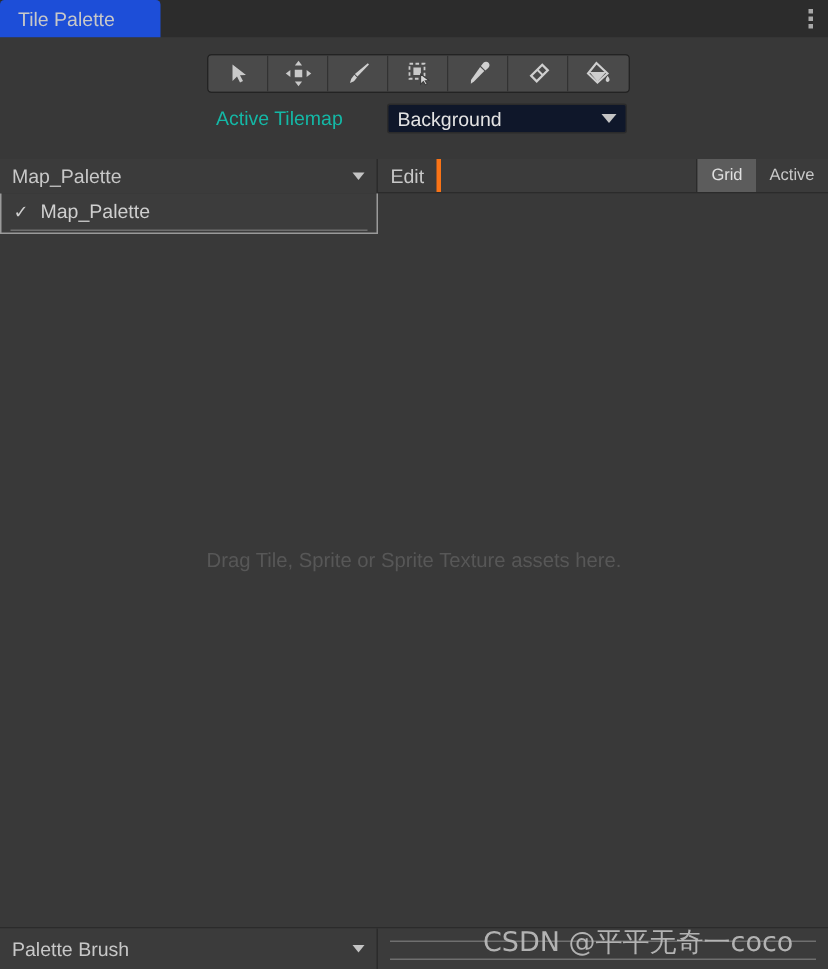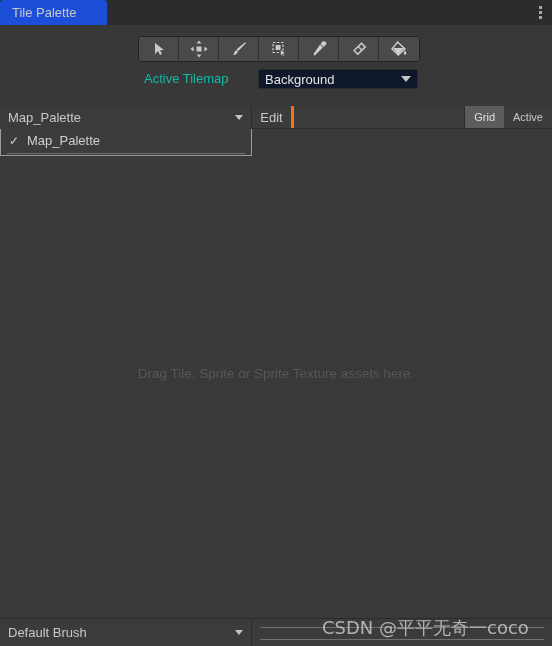--- a/index.html
+++ b/index.html
@@ -329,21 +329,21 @@
   <div class="popup">
     <div class="popup-item">
       <span class="check">✓</span>
       <span>Map_Palette</span>
     </div>
     <div class="popup-sep"></div>
   </div>
 
   <div class="bottombar">
     <div class="brush-dd">
-      <span class="ddtext">Default Brush</span>
+      <span class="ddtext">Palette Brush</span>
       <span class="caret sm"></span>
     </div>
     <div class="slider-area">
       <div class="slider-track t1"></div>
       <div class="slider-track t2"></div>
     </div>
   </div>
 
   <div class="watermark">CSDN @平平无奇一coco</div>
 

